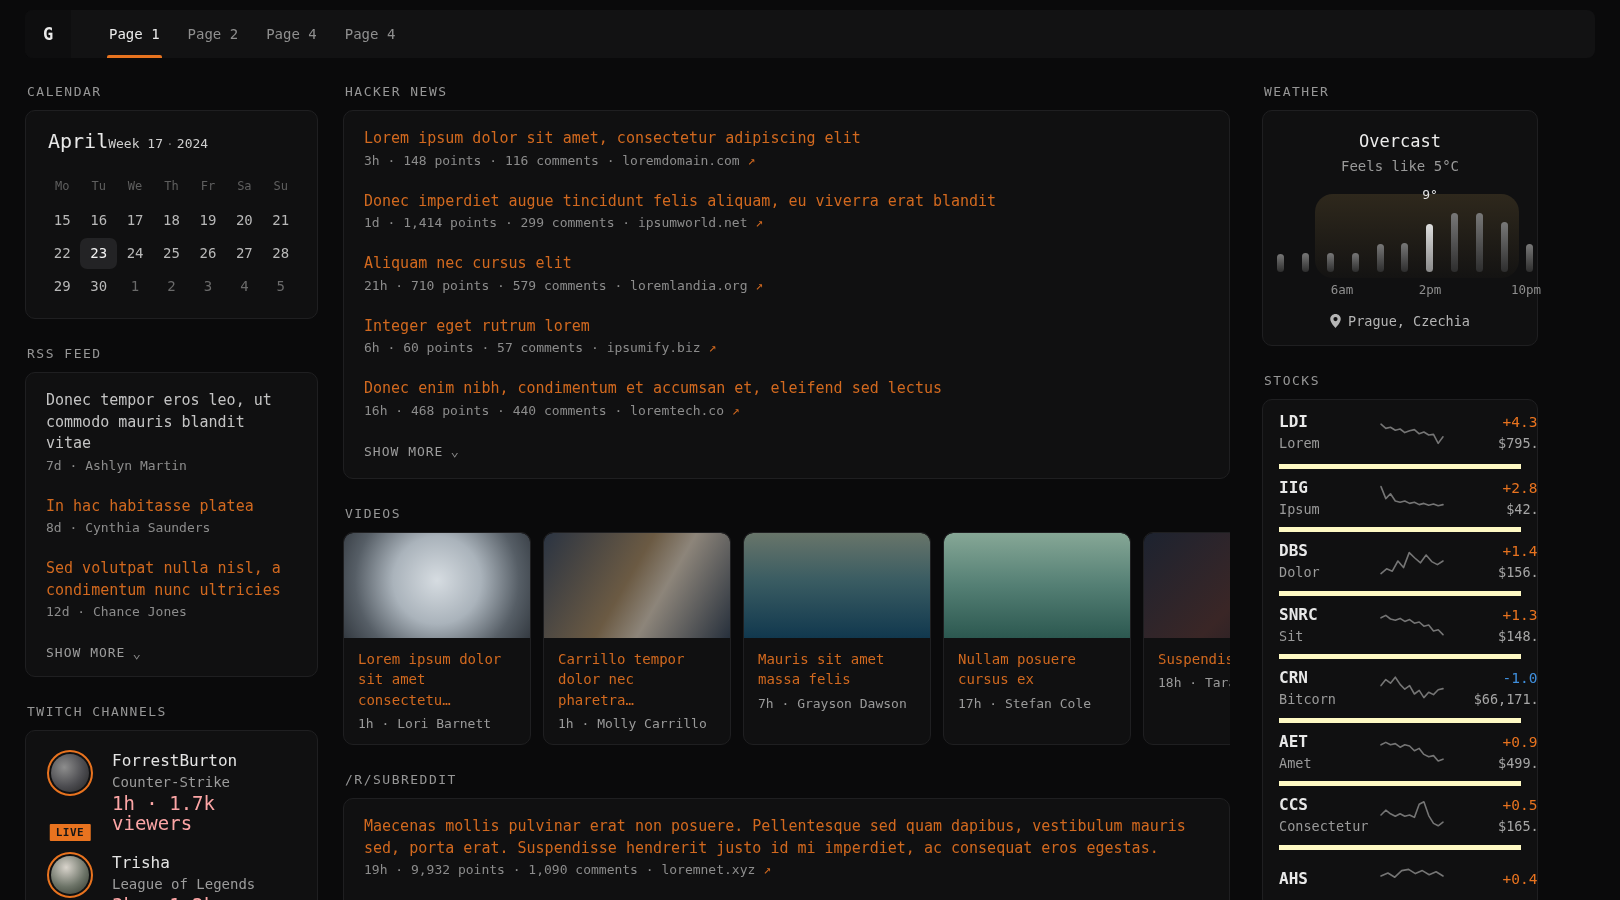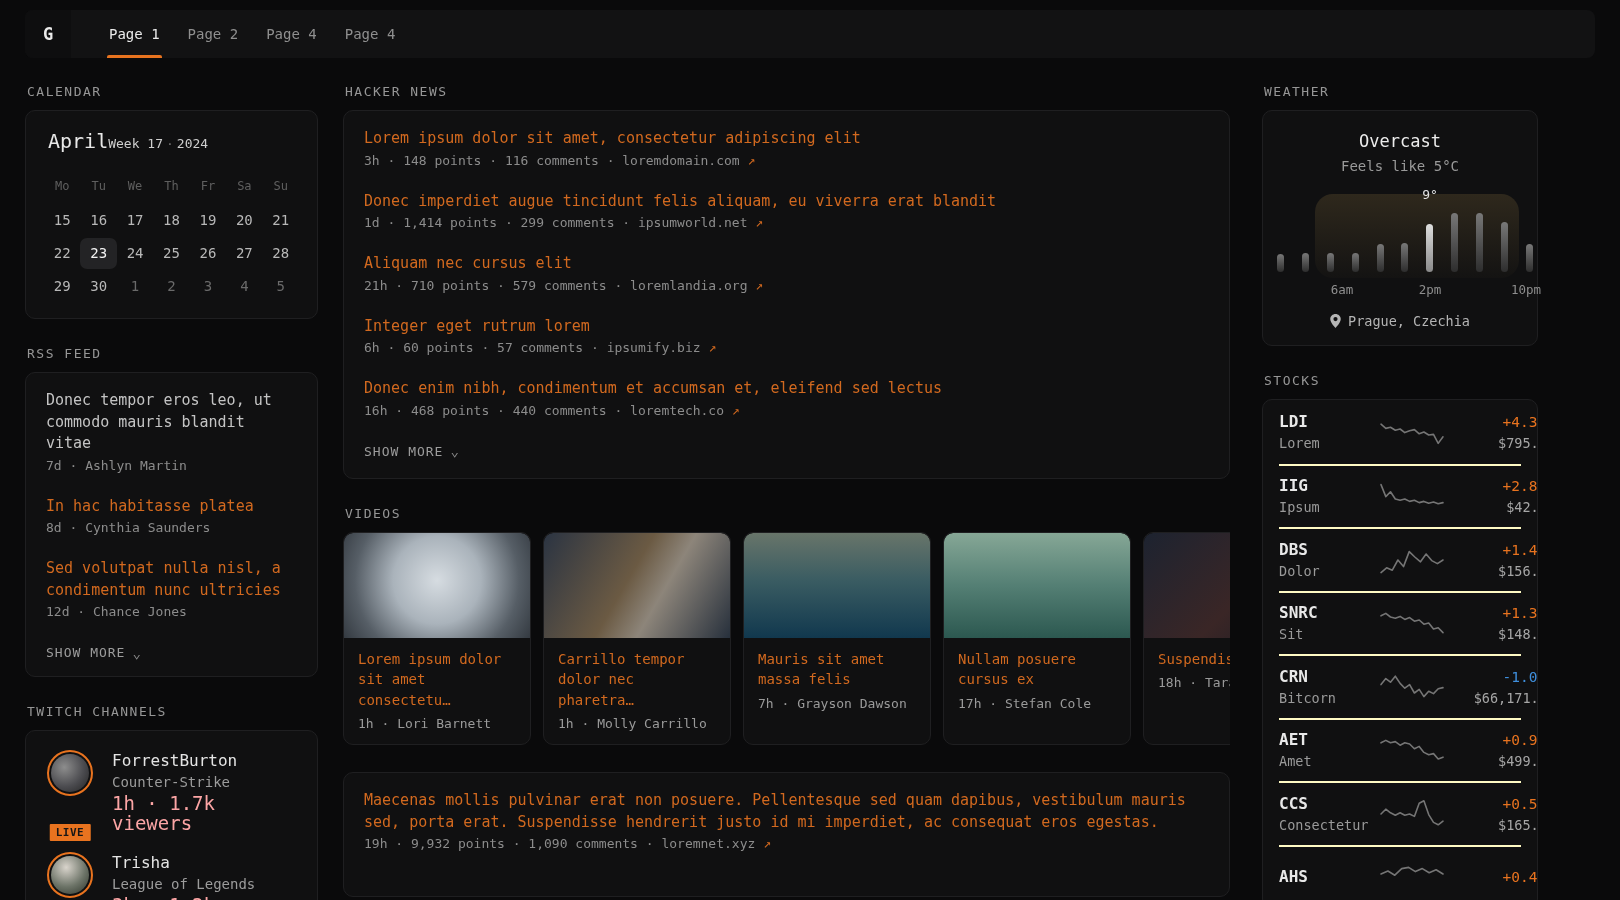--- a/index.html
+++ b/index.html
@@ -134,21 +134,21 @@
   .wx-times span:nth-child(2){ left:153px; }
   .wx-times span:nth-child(3){ left:249px; }
   .wx-loc { margin-top:15px; display:flex; justify-content:center; align-items:center; gap:7px;
     font-size:13.5px; color:#b5b5b5; }
   .pin { width:11px; height:14px; fill:#b5b5b5; }
 
   
   .stocks-card { padding:0 16px; overflow:hidden; }
   .stock-row {
     display:grid; grid-template-columns:100px 1fr 110px; align-items:center;
-    height:63.5px; border-top:2px solid #fef9c3;
+    height:63.5px; border-top:5px solid #fef9c3;
   }
   .stock-row:first-child { border-top:none; }
   .st-sym { font-size:16px; font-weight:bold; color:#e8e8e8; line-height:22px; cursor:pointer; }
   .st-name { font-size:13.5px; color:#9a9a9a; line-height:20px; }
   .st-spark { justify-self:center; }
   .st-spark polyline { fill:none; stroke:#757575; stroke-width:1.6; stroke-linejoin:round; stroke-linecap:round; }
   .st-right { text-align:right; }
   .st-change { font-size:14.5px; color:var(--accent-bright); line-height:22px; }
   .st-change.down { color:var(--neg); }
   .st-price { font-size:13.5px; color:#a6a6a6; line-height:20px; }
@@ -406,20 +406,21 @@
             <div class="vid-body">
               <div class="vid-title">Suspendisse diam</div>
               <div class="vid-meta">18h · Tara</div>
             </div>
           </div>
 
       </div>
     </section>
 
     <section class="widget">
+      <h2 class="sec-label">/R/SUBREDDIT</h2>
       <div class="card feed-card" style="min-height:125px;">
 
           <div class="feed-item">
             <div class="feed-title">Maecenas mollis pulvinar erat non posuere. Pellentesque sed quam dapibus, vestibulum mauris sed, porta erat. Suspendisse hendrerit justo id mi imperdiet, ac consequat eros egestas.</div>
             <div class="feed-meta">
               <span>19h · 9,932 points · 1,090 comments · loremnet.xyz </span><span class="arrow">↗</span>
             </div>
           </div>
 
       </div>

